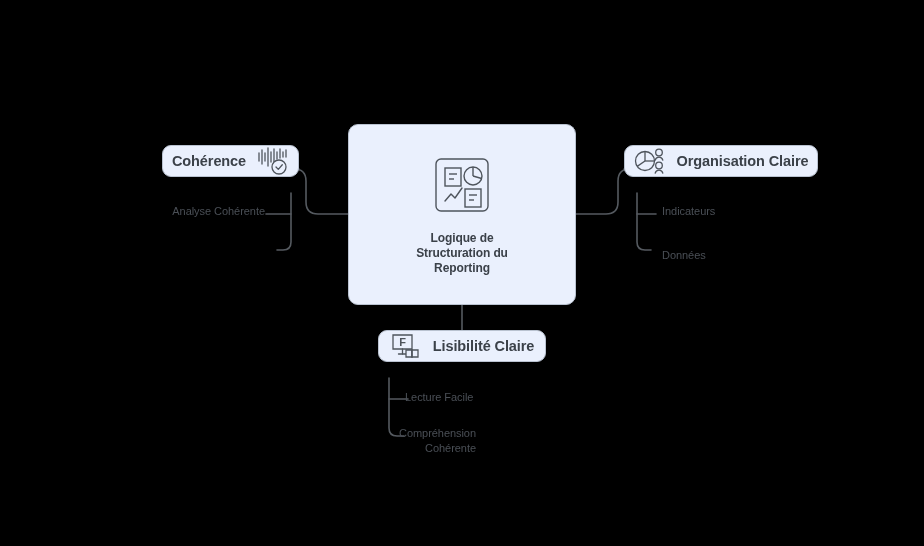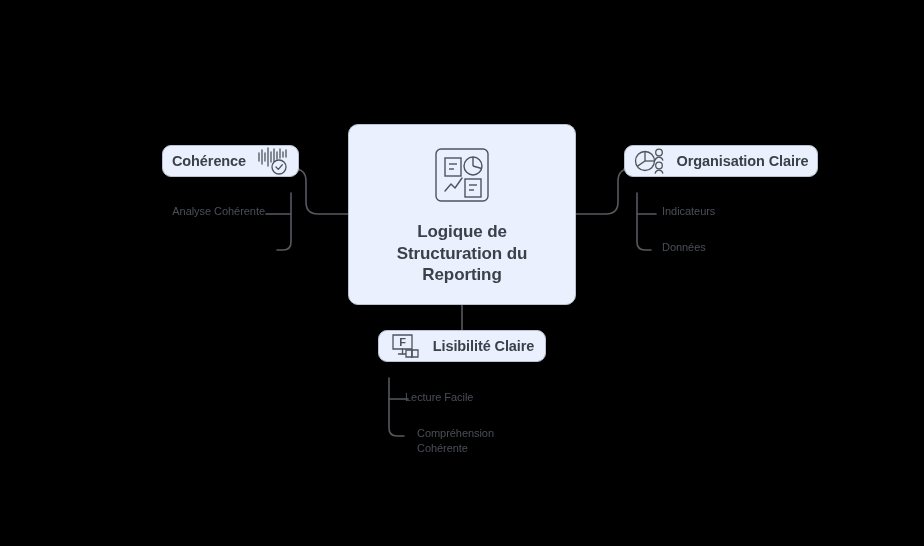--- a/index.html
+++ b/index.html
@@ -45,21 +45,21 @@
   .node-central {
     left: 348px;
     top: 124px;
     width: 228px;
     height: 181px;
     border-radius: 10px;
     flex-direction: column;
     gap: 14px;
   }
   .central-title {
-    font-size: 17px;
+    font-size: 12px;
     font-weight: bold;
     line-height: 1.27;
     text-align: center;
     color: #3b4149;
     letter-spacing: -0.1px;
     white-space: pre-line;
   }
   .node-branch {
     height: 32px;
     border-radius: 9px;
@@ -81,28 +81,28 @@
   }
   
   .subitem {
     position: absolute;
     font-size: 11px;
     color: #4a4f56;
     letter-spacing: -0.05px;
     line-height: 1.33;
     white-space: pre-line;
   }
-  .sub-right { text-align: left; }
+  .sub-right { text-align: right; }
   .sub-left  { text-align: right; }
   .s-l-0 { right: 659px; top: 204px; }
   .s-l-1 { right: 659px; top: 240px; }
   .s-r-0 { left: 662px; top: 204px; }
-  .s-r-1 { left: 662px; top: 240px; }
+  .s-r-1 { left: 662px; top: 248px; }
   .s-b-0 { left: 405px; top: 390px; }
-  .s-b-1 { left: 417px; top: 426px; }
+  .s-b-1 { left: 399px; top: 426px; }
 </style>
 </head>
 <body>
 
 <div id="mindmap">
 
   <svg class="connector-layer" viewBox="0 0 924 546" width="924" height="546" fill="none">
     <g stroke="#555a60" stroke-width="1.6" fill="none" stroke-linecap="round">
 
       <path d="M348 214 L318 214 Q306 214 306 202 L306 181 Q306 169 294 169 L299 169"></path>

